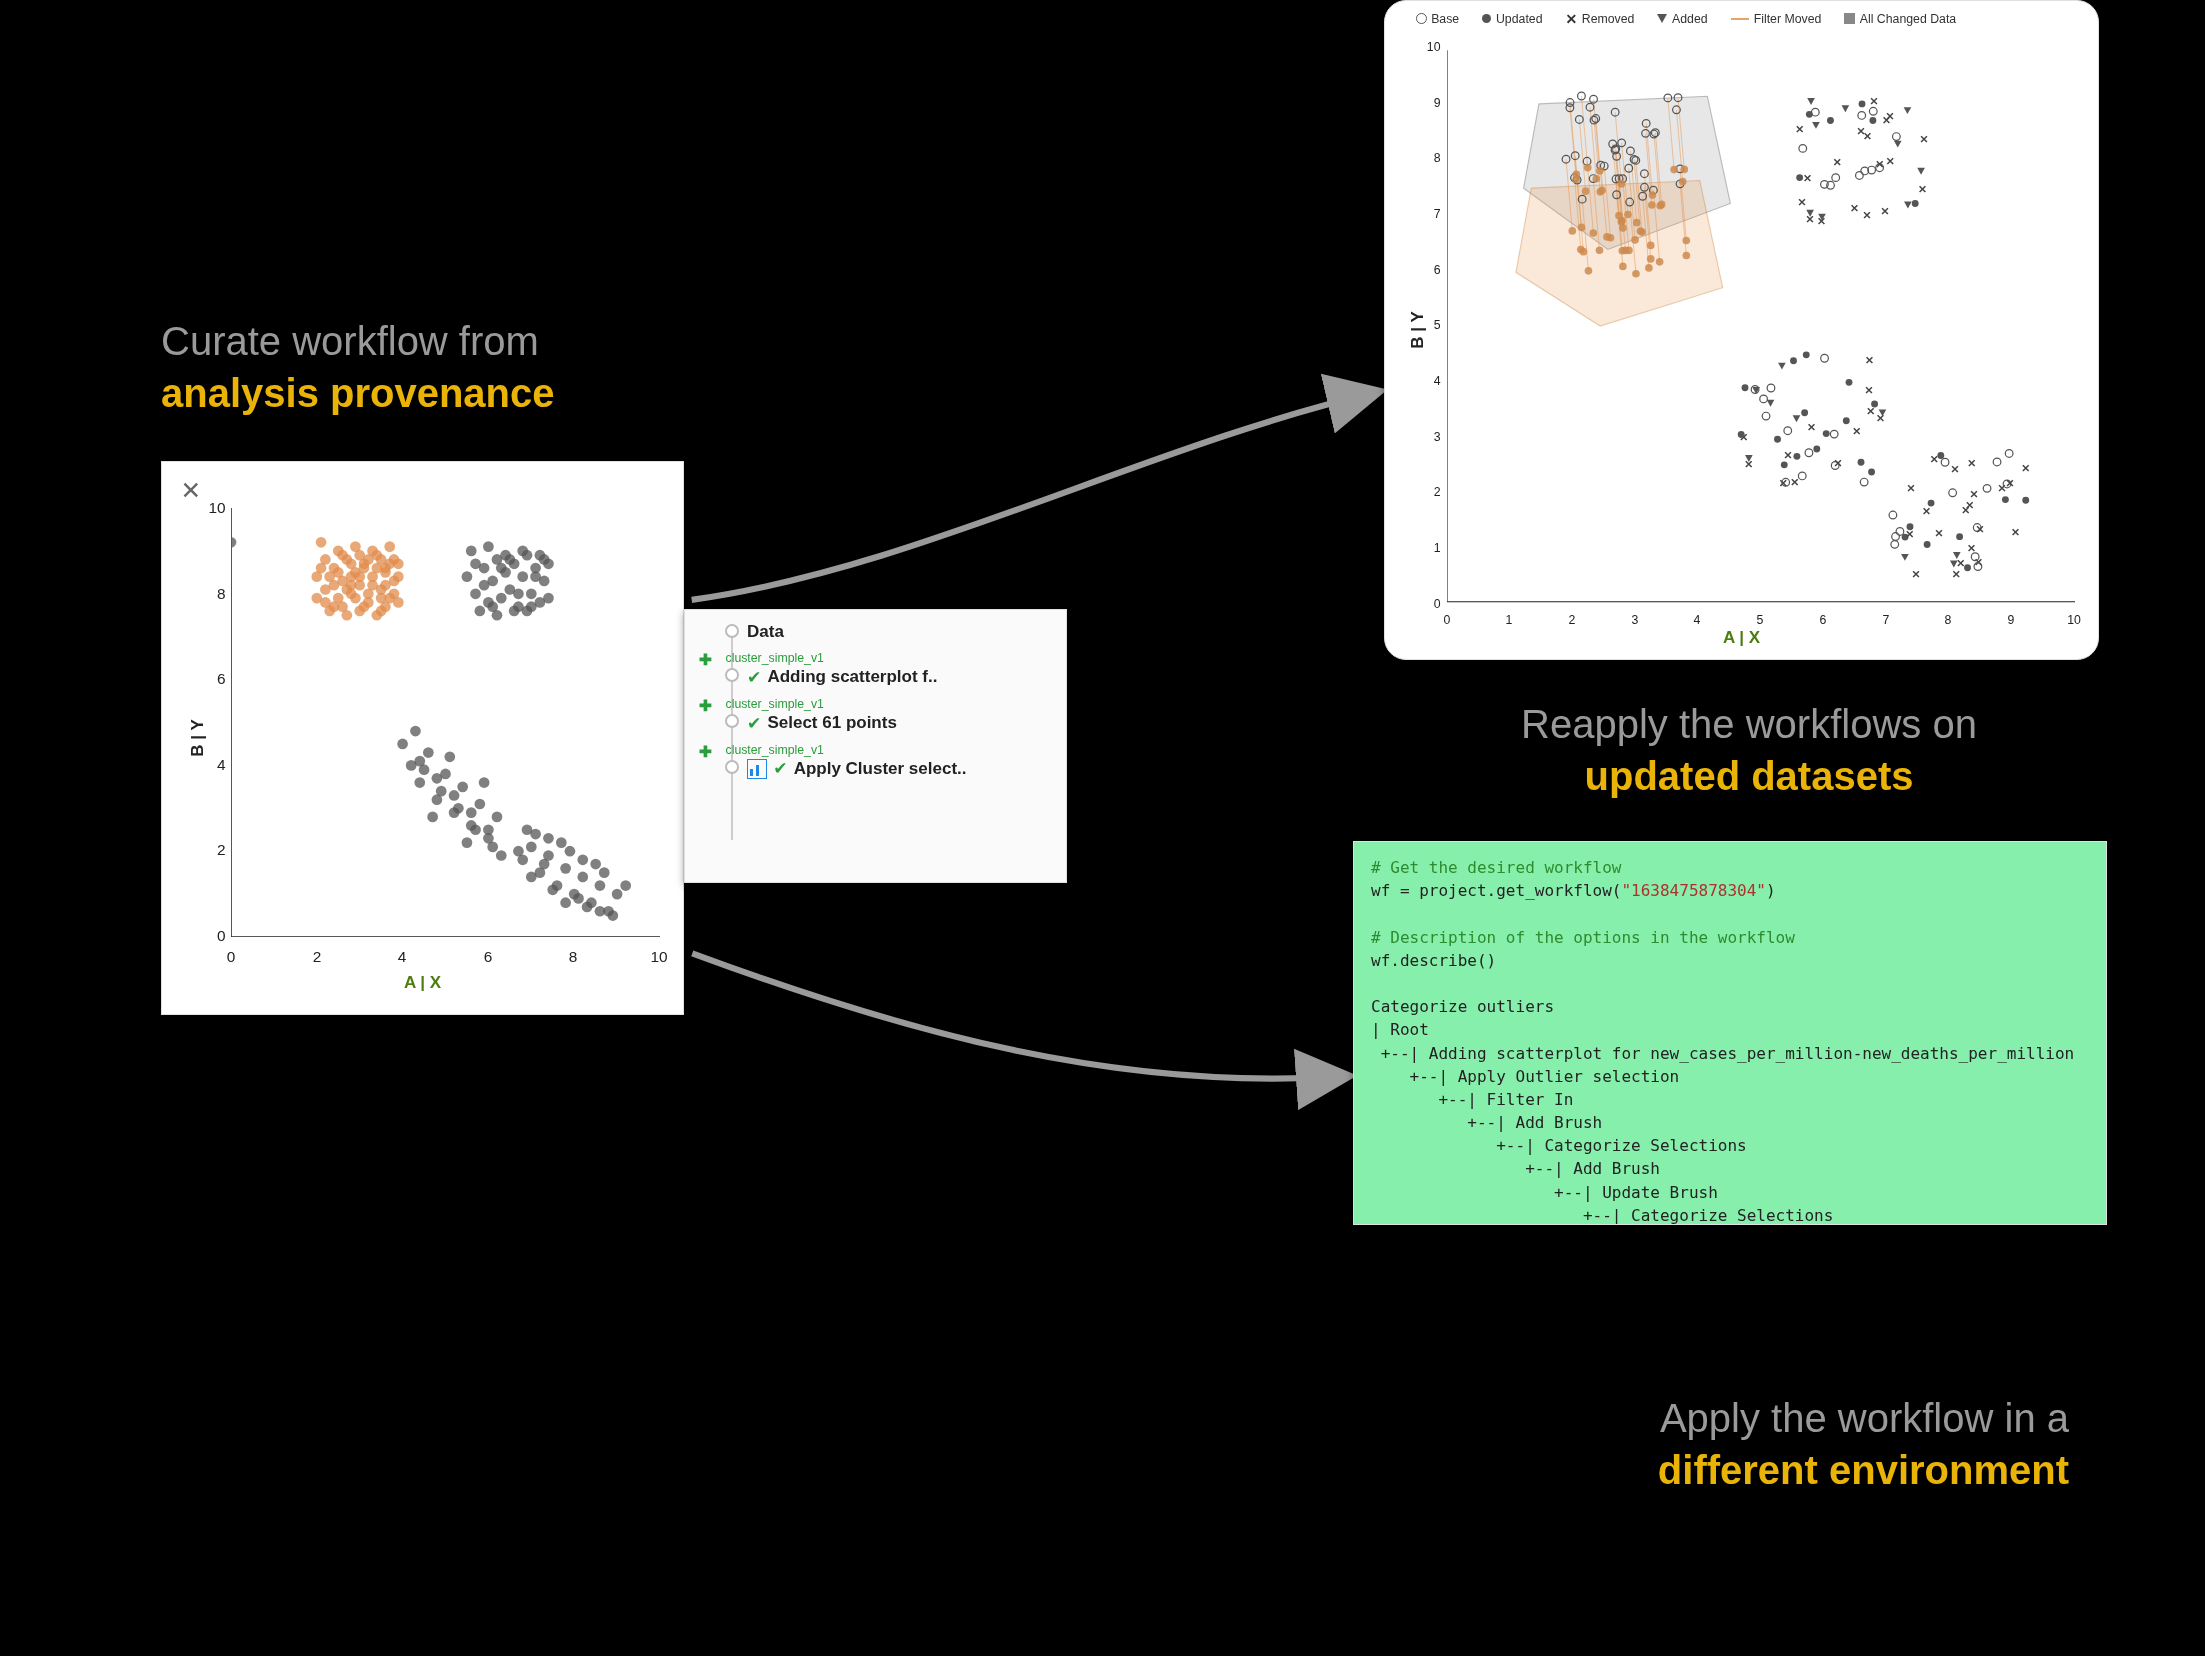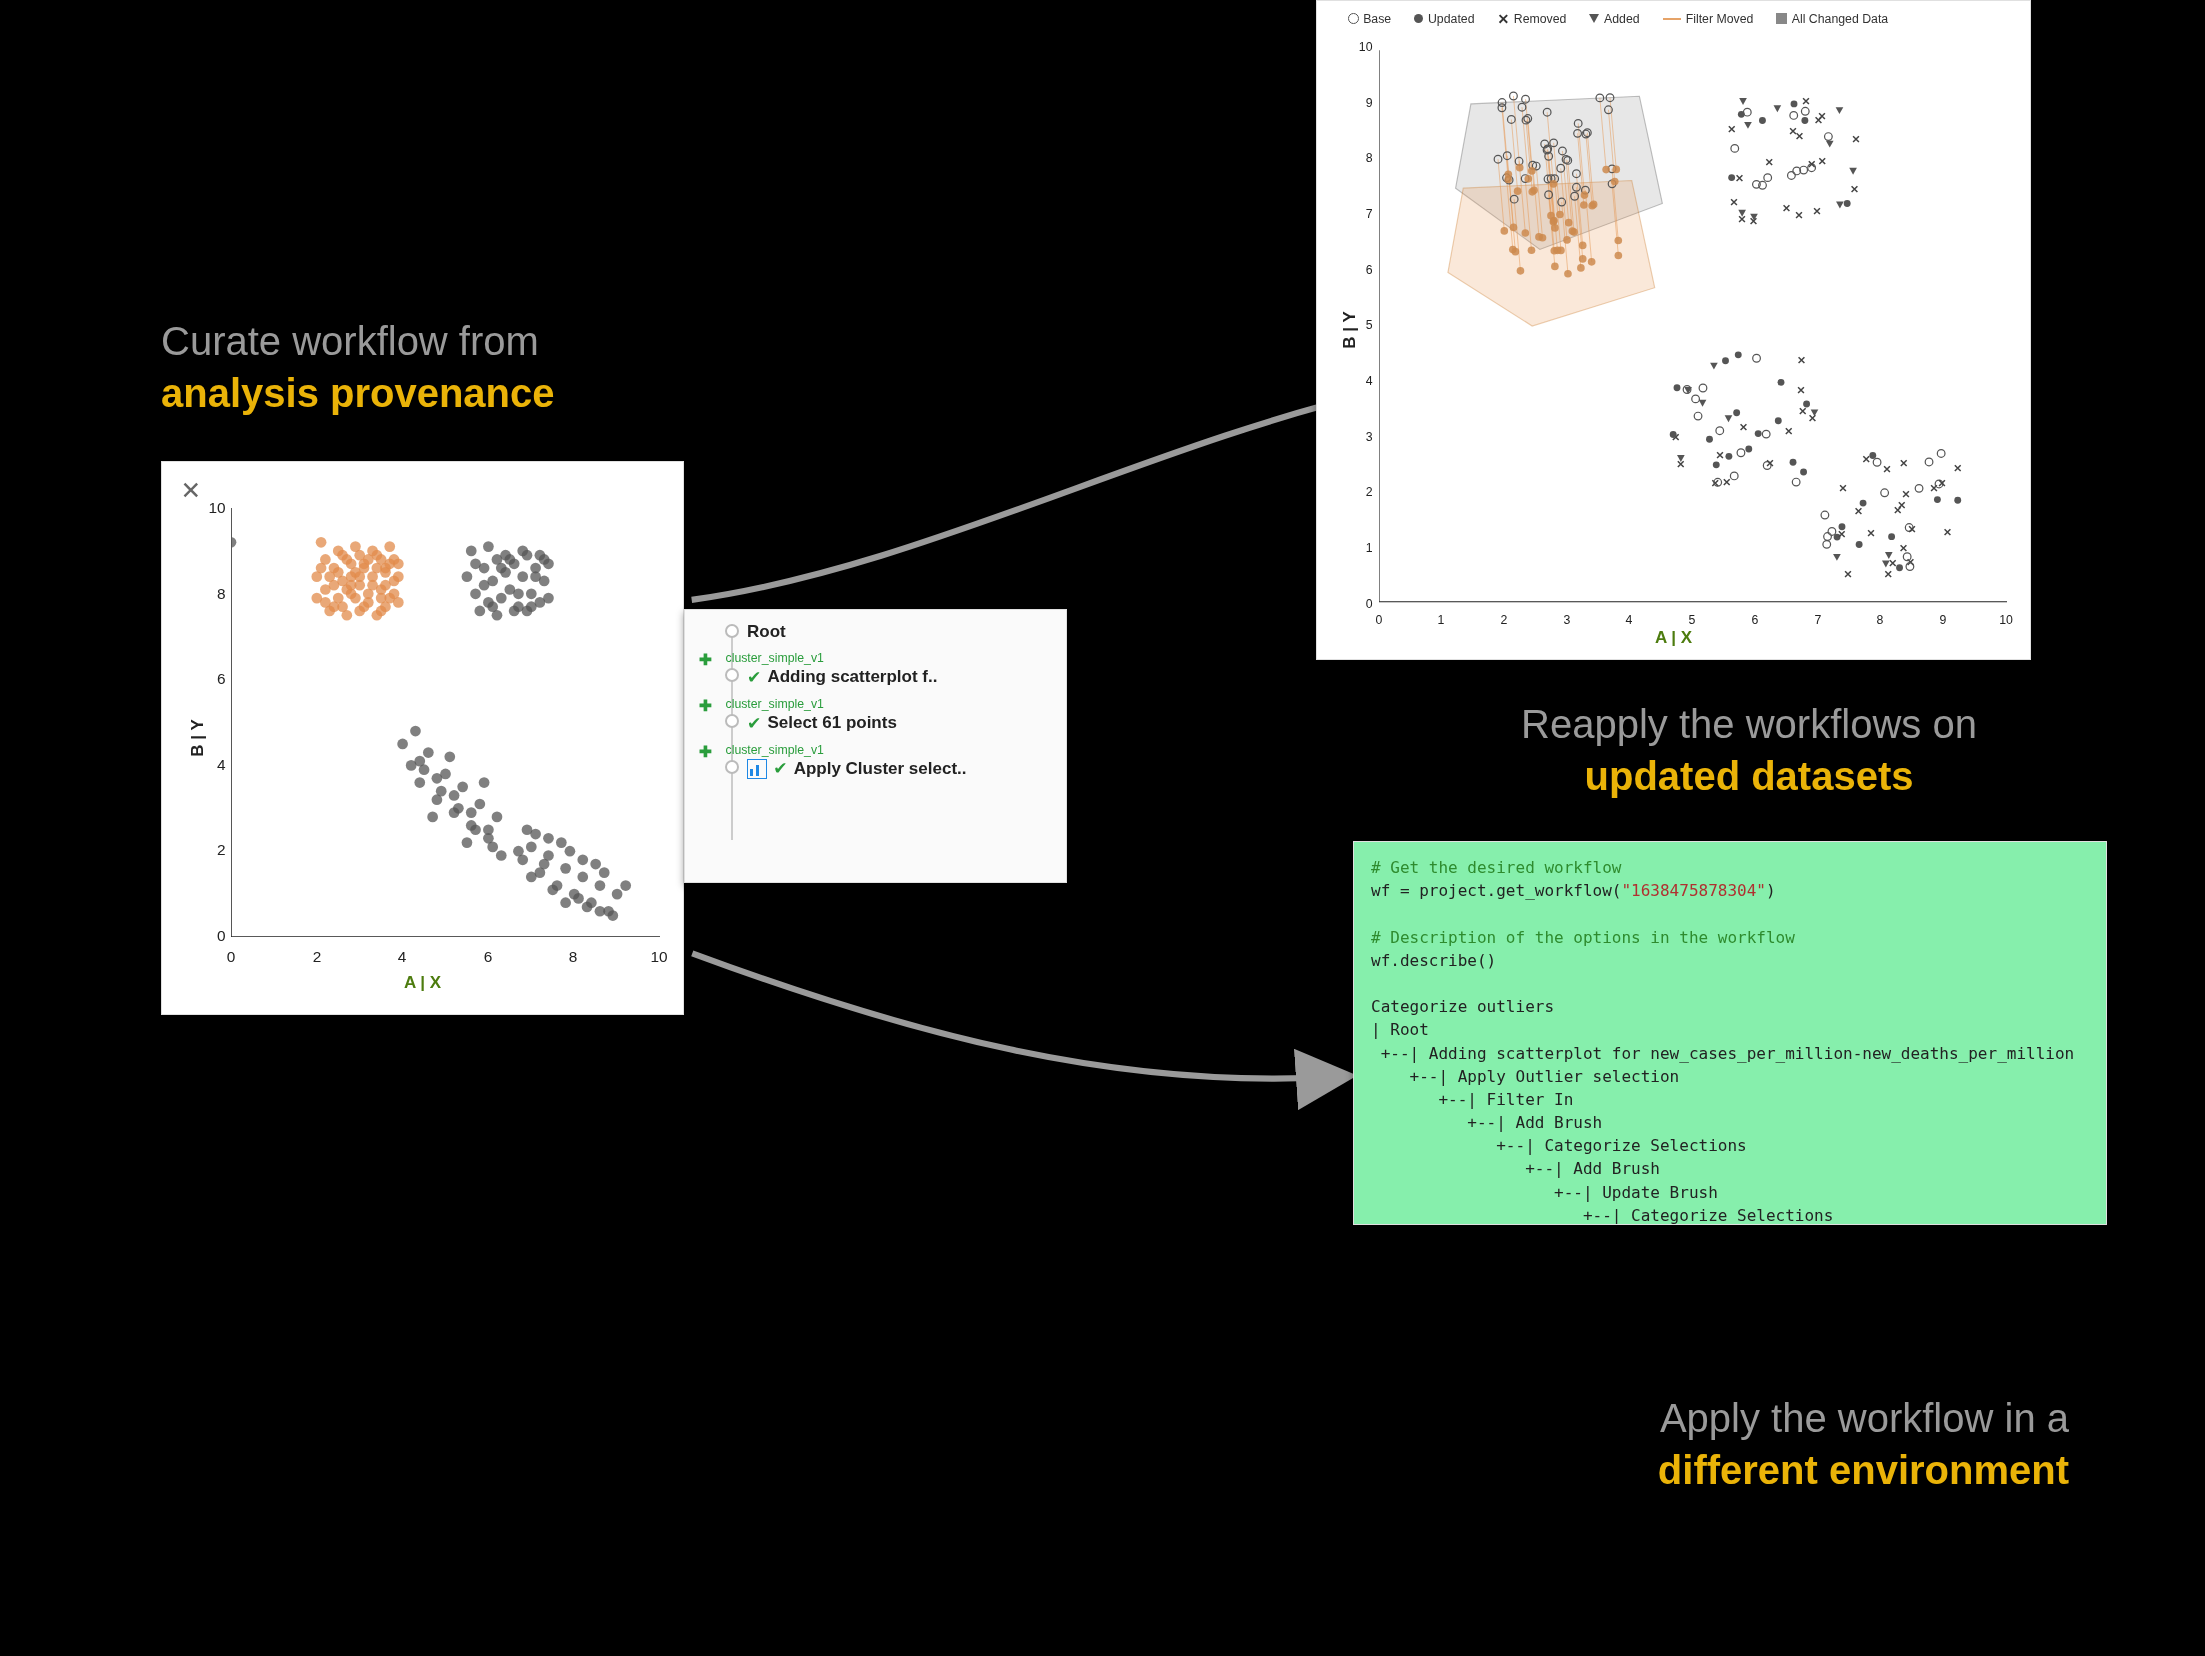--- a/index.html
+++ b/index.html
@@ -43,21 +43,21 @@
   #prov .node .title { font-size:17px; font-weight:700; color:#222; }
   #prov .plus { color:#2a9d3c; font-size:15.4px; font-weight:900; position:absolute; left:14px; }
   #prov .check { color:#2a9d3c; font-size:17px; }
   #prov .circle { width:14px; height:14px; border:2.3px solid #bbb; border-radius:50%; background:#fff; display:inline-block; position:absolute; left:40px; }
   #prov .line { position:absolute; left:46px; width:2.3px; background:#ccc; }
   #prov .icon-chart { width:20px; height:20px; border:1.5px solid #1e88e5; position:relative; display:inline-block; }
   #prov .icon-chart::before{content:"";position:absolute;left:2.3px;bottom:2.3px;width:3.1px;height:6.2px;background:#1e88e5;}
   #prov .icon-chart::after{content:"";position:absolute;left:7.7px;bottom:2.3px;width:3.1px;height:10.8px;background:#1e88e5;}
 
   
-  #right-scatter { left:1316px; top:0; width:715px; height:660px; padding:10.8px 15.4px 15.4px 15.4px; }
+  #right-scatter { left:1384px; top:0; width:715px; height:660px; padding:10.8px 15.4px 15.4px 15.4px;border-radius:22px; }
   #right-scatter .legend { display:flex; gap:23px; font-size:12.3px; color:#333; align-items:center; padding-left:15.4px; flex-wrap:wrap;}
   #right-scatter .legend .item { display:flex; align-items:center; gap:4.6px; white-space:nowrap;}
   #right-scatter .plot-area { left:62px; top:46px; right:23px; bottom:54px; }
   #right-scatter .axis-label-y { left:14px; }
   #right-scatter .axis-label-x { bottom:10.8px; }
   #right-scatter .tick.y { left:37px; }
   #right-scatter .tick.x { bottom:32px; }
   #right-scatter .tick { font-size:12.3px; }
 
   
@@ -292,21 +292,21 @@
     <div class="tick x" style="left: 326px;">6</div>
     <div class="tick x" style="left: 411px;">8</div>
     <div class="tick x" style="left: 497px;">10</div>
   </div>
 
 <div id="prov" class="panel">
   <div class="line" style="top:21.5px; height:208px;"></div>
   <div class="node" style="padding-top:12.3px;">
     <span class="circle" style="top:14px;"></span>
     <div class="row">
-        <span class="title">Root</span>
+        <span class="title">Data</span>
       </div>
   </div>
   <div class="node">
     <span class="plus">✚</span>
     <span class="circle" style="top:21.5px;"></span>
     <span class="tag">cluster_simple_v1</span>
     <div class="row">
         <span class="check">✔</span>
         <span class="title">Adding scatterplot f..</span>
       </div>

